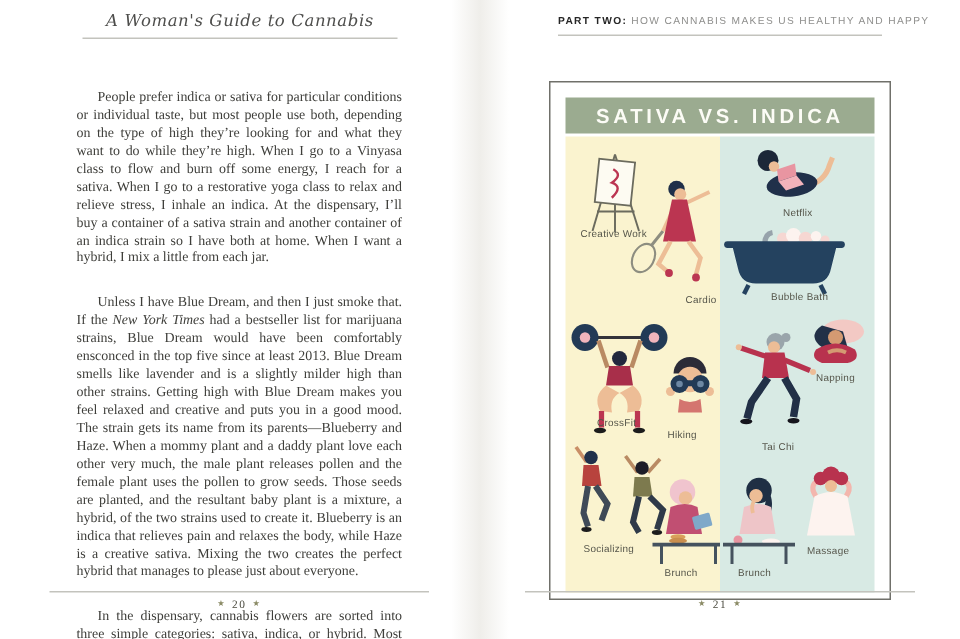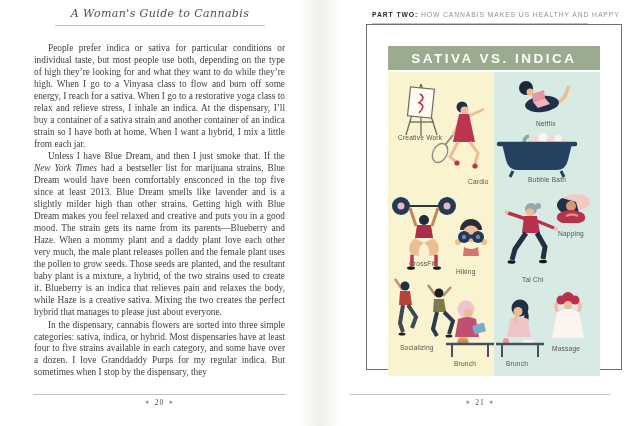--- a/index.html
+++ b/index.html
@@ -22,43 +22,43 @@
     position:absolute; top:7px; left:55px; width:210px; text-align:center;
     font-family:"DejaVu Serif", serif; font-style:italic;
     font-size:11px; color:#4e4e4c; letter-spacing:0.4px;
     padding-bottom:5px; border-bottom:1px solid #c3c3bd;
   }
   .body-text {
     position:absolute; top:42px; left:33px; width:253px;
     font-size:9.3px; line-height:11.93px; color:#3e3e3a;
     text-align:justify;
   }
-  .body-text p { margin:1px; text-indent:14px; }
+  .body-text p { margin:18px; text-indent:14px; }
   .footer {
     position:absolute; top:394px; border-top:1px solid #c3c3bd;
     text-align:center; padding-top:3px;
     font-size:7.6px; color:#4c4c40; letter-spacing:1px;
   }
   .footer-left  { left:33px; width:253px; }
   .footer-right { left:30px; width:260px; }
   .star { color:#8b8b66; font-size:5.5px; margin:0 4px; vertical-align:1px; }
 
   
   .running-head-right {
     position:absolute; top:11px; left:52px; width:216px; text-align:center;
     font-family:"Liberation Sans", sans-serif; font-size:6.8px;
     letter-spacing:0.9px; white-space:nowrap;
     padding-bottom:5px; border-bottom:1px solid #c3c3bd;
   }
   .rh-part  { color:#262626; font-weight:bold; }
   .rh-title { color:#8f8f8d; }
 
   .poster-frame {
-    position:absolute; top:24px; left:46px; width:256px; height:346px;
-    border:1px solid #70706a; background:#ffffff; padding:21px;
+    position:absolute; top:54px; left:46px; width:228px; height:346px;
+    border:1px solid #70706a; background:#ffffff; padding:10px;
   }
   .poster-banner {
     height:24px; line-height:25px; text-align:center;
     font-family:"Liberation Sans", sans-serif; font-weight:bold;
     font-size:13.5px; letter-spacing:2.5px; color:#fcfcf6;
     background:#9bab90;
   }
   .poster-cols { display:flex; height:304px; margin-top:2px; }
   .col { position:relative; width:50%; height:100%; overflow:hidden; }
   .col-sativa { background:#faf3cf; }

